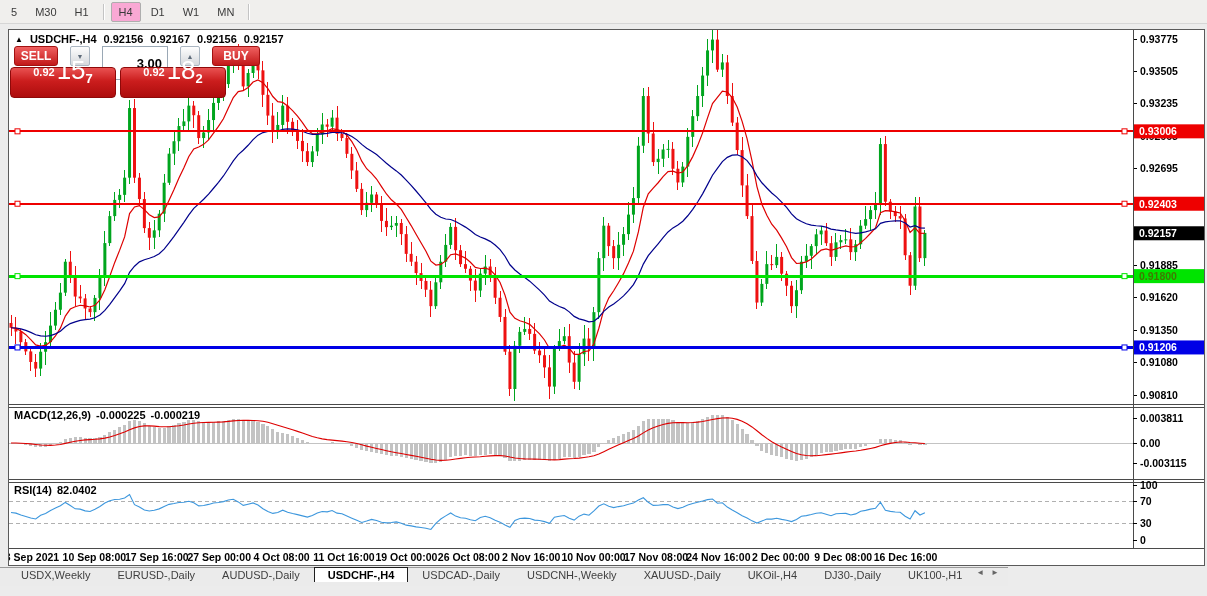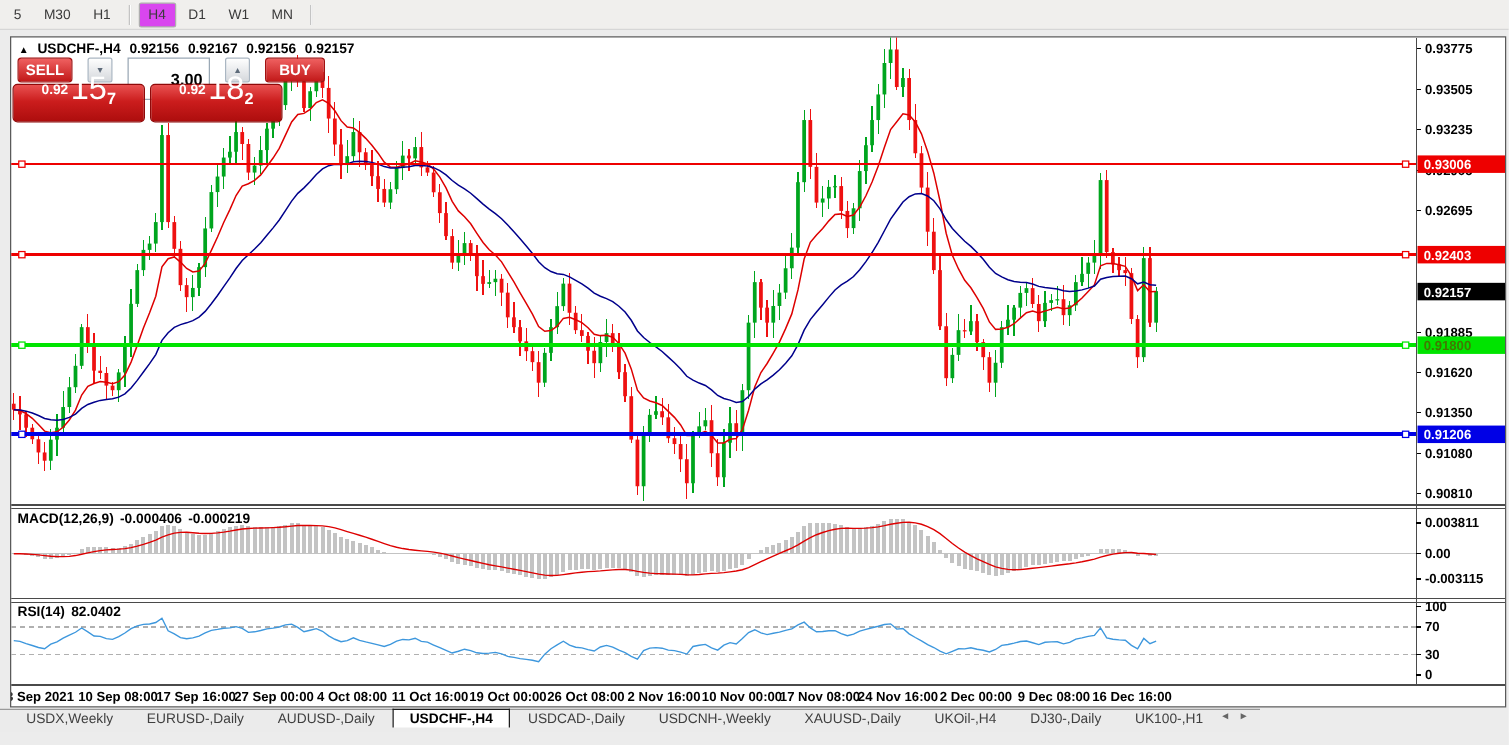--- a/index.html
+++ b/index.html
@@ -1,21 +1,21 @@
 <!DOCTYPE html>
 <html><head>
 <meta charset="utf-8">
 <style>
   html,body{margin:0;padding:0}
   body{width:1207px;height:596px;background:#ececec;font-family:"Liberation Sans",sans-serif;position:relative;overflow:hidden}
 
   
   .toolbar{position:absolute;left:0;top:0;width:1207px;height:24px;background:#f0efed;border-bottom:1px solid #d6d6d6;display:flex;align-items:center;padding-left:2px;box-sizing:border-box}
   .tb-item{font-size:11px;color:#3a3a3a;padding:3px 7px;margin:0 1px;border:1px solid transparent;border-radius:2px;cursor:default}
-  .tb-item.active{background:#d946ef;border-color:#aeaeae}
+  .tb-item.active{background:#f9a8d4;border-color:#aeaeae}
   .tb-sep{width:1px;height:16px;background:#c4c4c4;border-right:1px solid #fff;margin:0 5px}
 
   
   .chart-window{position:absolute;left:8px;top:29px;width:1197px;height:537px;background:#fff;border:1px solid #5a5a5a;box-sizing:border-box}
   #chart-svg{position:absolute;left:0;top:0}
 
   .quote-line{position:absolute;left:6px;top:3px;font-size:11px;font-weight:bold;color:#000;display:flex;gap:7px;align-items:center;white-space:nowrap}
   .collapse{font-size:8px}
 
   
@@ -752,21 +752,21 @@
       </div>
       <div class="tp-tile">
         <span class="tp-prefix">0.92</span>
         <span class="tp-big">18</span>
         <span class="tp-sup">2</span>
       </div>
     </div>
   </div>
 
   <div class="ind-label" id="macd-label">
-    <span>MACD(12,26,9)</span><span>-0.000406</span><span>-0.000219</span>
+    <span>MACD(12,26,9)</span><span>-0.000225</span><span>-0.000219</span>
   </div>
   <div class="ind-label" id="rsi-label">
     <span>RSI(14)</span><span>82.0402</span>
   </div>
 </div>
 
 <div class="tabbar" id="tabbar">
     <span class="tab-stub"></span>
     <div class="tab">USDX,Weekly</div>
     <span class="tab-sep"></span>

